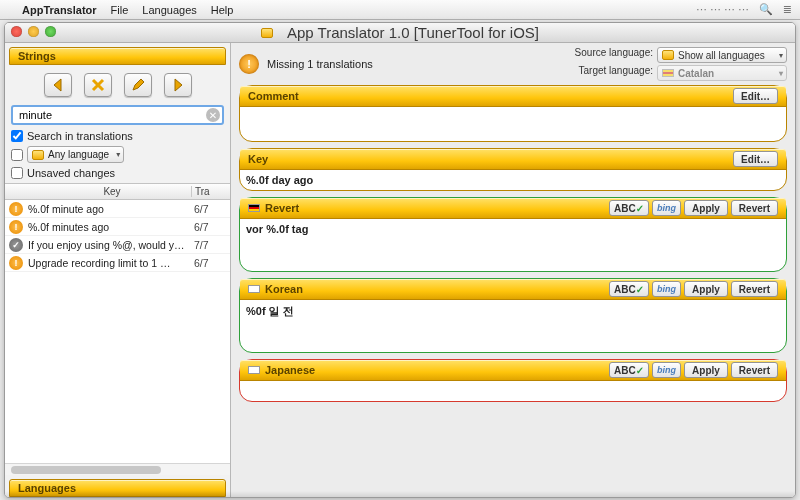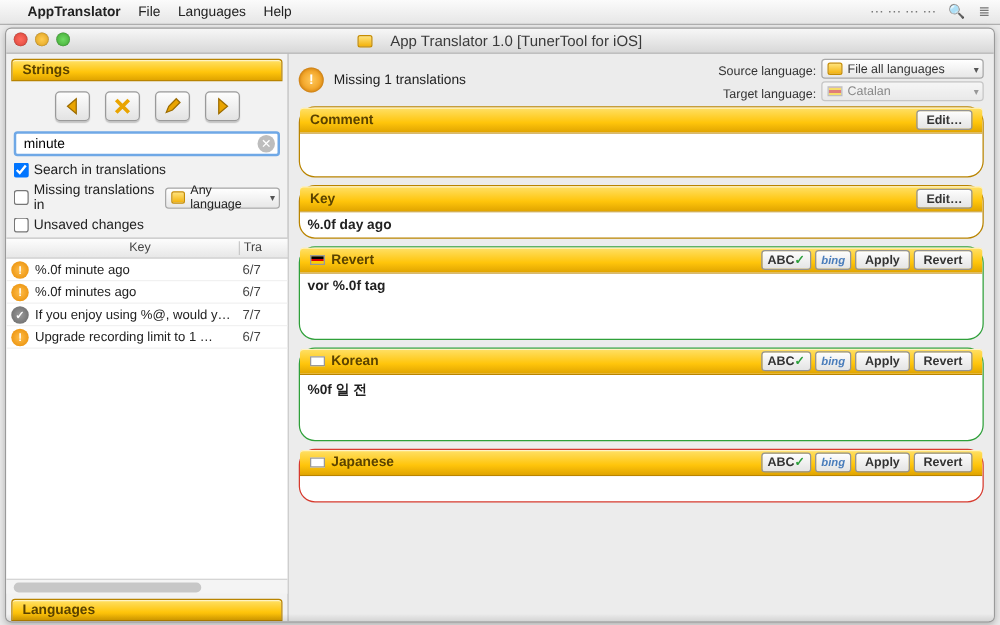--- a/index.html
+++ b/index.html
@@ -9,21 +9,21 @@
   .mac-menubar .apple { font-size:13px; }
   .mac-menubar .appname { font-weight:bold; }
   .mac-menubar .menu { cursor:default; }
   .mac-menubar .right { margin-left:auto; display:flex; gap:10px; color:#777; filter: blur(0.5px);}
   
   .window { position:relative; margin:2px 4px; border:1px solid #9a9a9a; border-radius:5px; background:#ececec; height:476px; box-shadow:0 2px 6px rgba(0,0,0,0.25); overflow:hidden;}
   .titlebar { height:20px; background:linear-gradient(#f7f7f7,#d8d8d8); border-bottom:1px solid #b0b0b0; display:flex; align-items:center; justify-content:center; position:relative; }
   .traffic { position:absolute; left:6px; top:3px; display:flex; gap:6px;}
   .traffic span{ width:11px; height:11px; border-radius:50%; display:inline-block; box-shadow: inset 0 0 1px rgba(0,0,0,0.5);}
   .tl-close{background:radial-gradient(#ff6b5e,#d9433a);} .tl-min{background:radial-gradient(#ffcb4f,#dca020);} .tl-zoom{background:radial-gradient(#6fdb62,#3fa533);}
-  .titlebar .title{ font-size:12px; color:#3a3a3a; display:flex; align-items:center; gap:14px;}
+  .titlebar .title{ font-size:15px; color:#3a3a3a; display:flex; align-items:center; gap:14px;}
   .folder-icon{ width:12px; height:10px; background:linear-gradient(#ffe37a,#f4b20b); border:1px solid #c68c00; border-radius:2px; display:inline-block;}
   
   .body { display:flex; height:calc(100% - 20px);}
   .sidebar { width:226px; border-right:1px solid #b7b7b7; display:flex; flex-direction:column; background:#f2f2f2;justify-content:flex-end;}
   .main { flex:1; display:flex; flex-direction:column; background:#ececec; overflow:hidden;}
   
   .panel-head { background:linear-gradient(#ffe169 0%, #ffc50b 60%, #e0a400 100%); border:1px solid #b98400; border-radius:3px 3px 0 0; padding:2px 8px; font-size:11px; font-weight:bold; color:#5a4200; box-shadow: inset 0 1px 0 rgba(255,255,255,0.6);}
   
   .sidebar .panel-head{ margin:4px 4px 0 4px;}
   .toolbar { display:flex; gap:12px; justify-content:center; padding:8px 0;}
@@ -48,24 +48,24 @@
   .st-ok{ background:radial-gradient(#9a9a9a,#666); }
   .row .key{ flex:1; white-space:nowrap; overflow:hidden; text-overflow:ellipsis; font-size:10.5px;}
   .row .cnt{ width:32px; font-size:10.5px; color:#444; text-align:left;}
   .hscroll{ height:12px; background:#f4f4f4; border-top:1px solid #d5d5d5; position:relative;}
   .hscroll .thumb{ position:absolute; left:6px; top:2px; height:8px; width:150px; background:#c7c7c7; border-radius:4px;}
   .bottom-panel{ margin:4px 4px 0 4px;}
   
   .main-top{ display:flex; align-items:center; padding:4px 8px 0 8px; gap:8px;}
   .warn-big{ width:20px; height:20px; border-radius:50%; background:radial-gradient(#ffc85b,#e88900); color:#fff; display:flex; align-items:center; justify-content:center; font-weight:bold; box-shadow:inset 0 0 3px rgba(120,60,0,0.6);}
   .lang-controls{ margin-left:auto; display:flex; flex-direction:column; gap:2px; align-items:flex-end; font-size:10px; color:#333;}
-  .lang-controls .lr{ display:flex; align-items:flex-end; gap:4px;}
+  .lang-controls .lr{ display:flex; align-items:flex-start; gap:4px;}
   .lang-controls .dropdown{ width:130px; height:16px; border:1px solid #a8a8a8; border-radius:3px; background:linear-gradient(#fff,#e7e7e7); padding:0 14px 0 4px; display:inline-flex; align-items:center; gap:4px; position:relative; font-size:10px;}
   .lang-controls .dropdown::after{content:"▾"; font-size:8px; position:absolute; right:3px; color:#555;}
-  .lang-controls .dropdown.disabled{ opacity:0.55;}
+  .lang-controls .dropdown.disabled{ opacity:0.55;font-weight:bold;}
   .flag{ width:12px; height:8px; background:#ddd; border:1px solid #999; display:inline-block;}
   .flag.cat{ background:repeating-linear-gradient(#ffd400 0 2px,#d8261c 2px 4px);} 
   .scroll-main{ flex:1; overflow-y:auto; padding:4px 8px 8px 8px; display:flex; flex-direction:column; gap:6px;}
   
   .panel{ border:1px solid #b98400; border-radius:13px; background:#fff; display:flex; flex-direction:column;}
   .panel .panel-head{ margin:0; border:none; border-bottom:1px solid #b98400; display:flex; align-items:center;}
   .panel .panel-head .ptitle{ flex:1;}
   .panel .panel-head .flag{ margin-right:5px;}
   .btns{ display:flex; gap:3px;}
   .btn{ height:16px; padding:0 7px; font-size:10px; border:1px solid #949494; border-radius:3px; background:linear-gradient(#fdfdfd,#e4e4e4); display:inline-flex; align-items:center; color:#333; box-shadow:0 1px 0 rgba(255,255,255,0.7) inset;}
@@ -140,21 +140,20 @@
         <input class="search-input" value="minute" style="">
         <div class="search-clear">✕</div>
       </div>
       <div class="checks">
         <label class="check-row">
           <input type="checkbox" checked="" style="">
           <span>Search in translations</span>
         </label>
         <label class="check-row">
           <input type="checkbox" style="">
-          <span>Missing translations in</span>
           <span class="lang-select">
             <span class="folder-icon"></span>
             <span>Any language</span>
           </span>
         </label>
         <label class="check-row">
           <input type="checkbox" style="">
           <span>Unsaved changes</span>
         </label>
       </div>
@@ -192,21 +191,21 @@
 
     <div class="main">
       <div class="main-top">
         <div class="warn-big">!</div>
         <span>Missing 1 translations</span>
         <div class="lang-controls">
           <div class="lr">
             <span>Source language:</span>
             <span class="dropdown">
               <span class="folder-icon"></span>
-              <span>File all languages</span>
+              <span>Show all languages</span>
             </span>
           </div>
           <div class="lr">
             <span>Target language:</span>
             <span class="dropdown disabled">
               <span class="flag cat"></span>
               <span>Catalan</span>
             </span>
           </div>
         </div>

